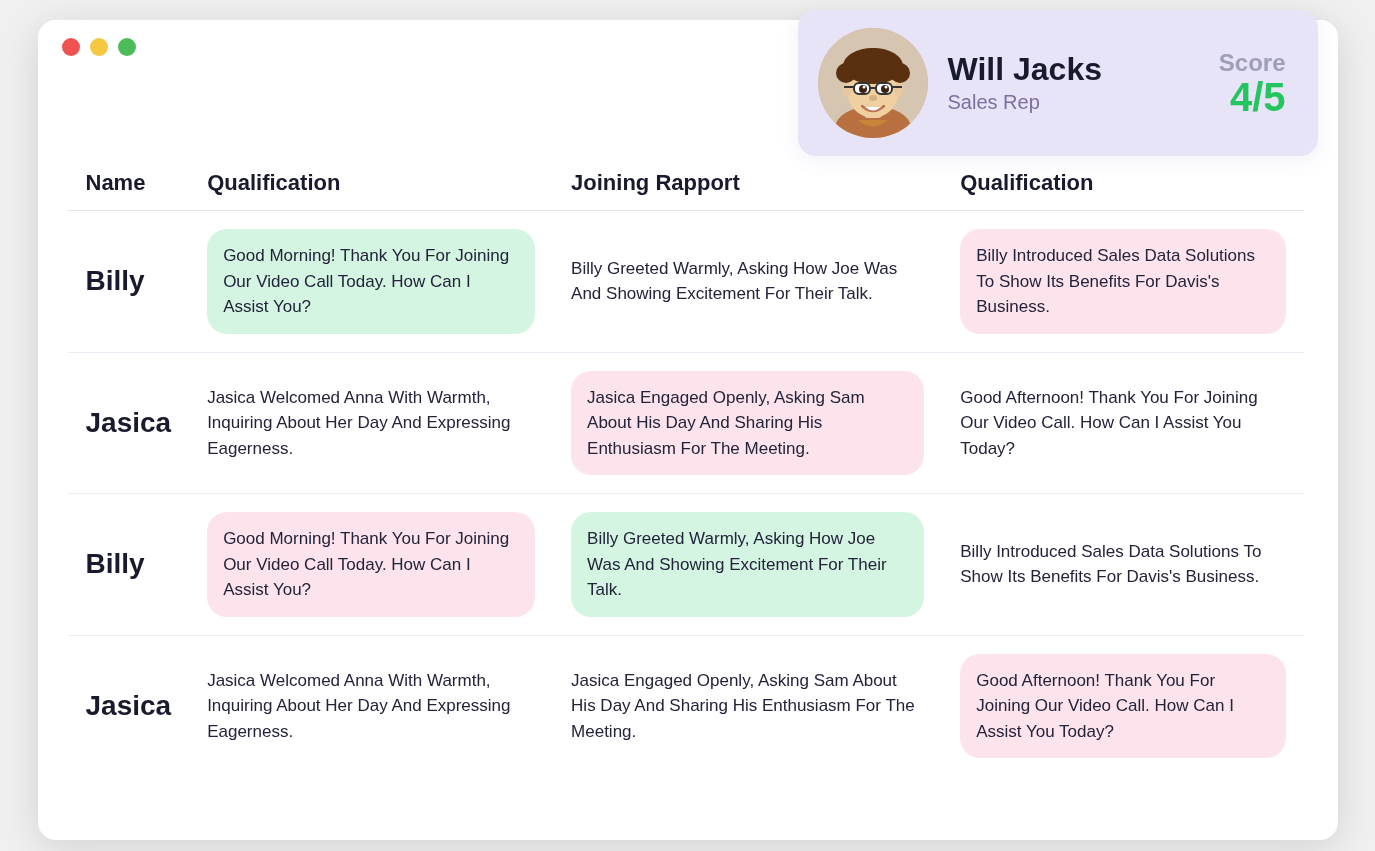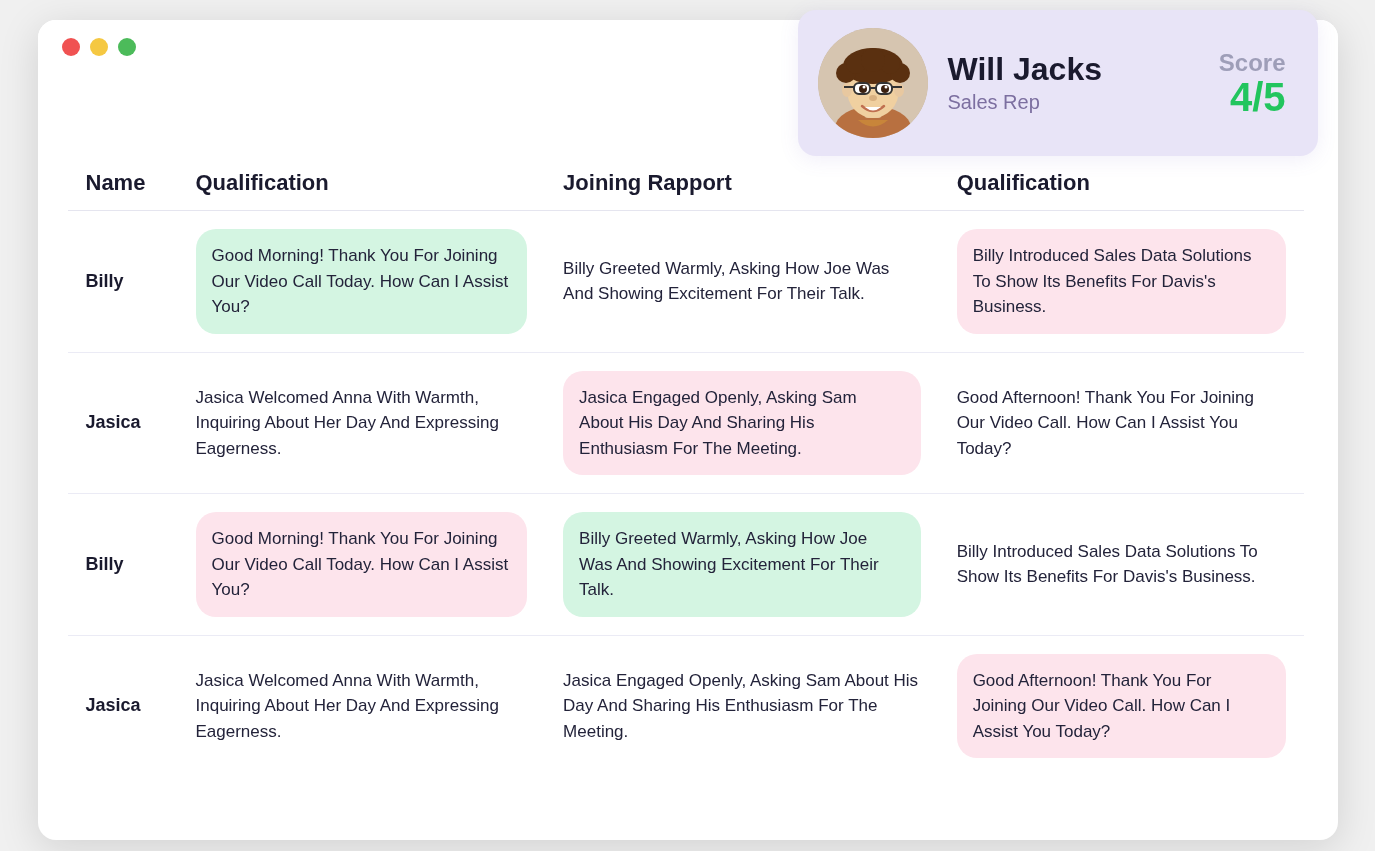--- a/index.html
+++ b/index.html
@@ -123,21 +123,21 @@
     }
     tbody tr td {
       vertical-align: middle;
       padding: 18px 18px;
       border-bottom: 1.5px solid #ebebf5;
       font-size: 17px;
       color: #23233a;
       line-height: 1.5;
     }
     tbody tr td:first-child {
-      font-size: 18px;
+      font-size: 28px;
       font-weight: 700;
       color: #1a1a2e;
       width: 110px;
     }
     .cell-bubble {
       border-radius: 20px;
       padding: 14px 16px;
       font-size: 17px;
       line-height: 1.5;
       display: inline-block;

